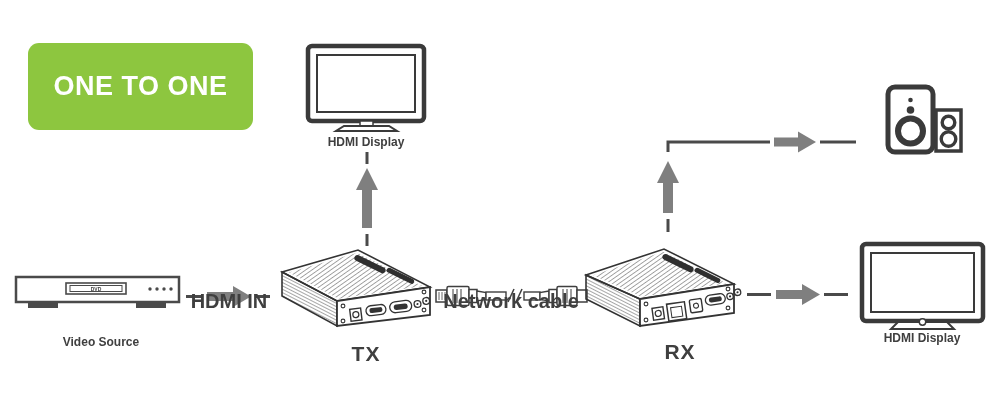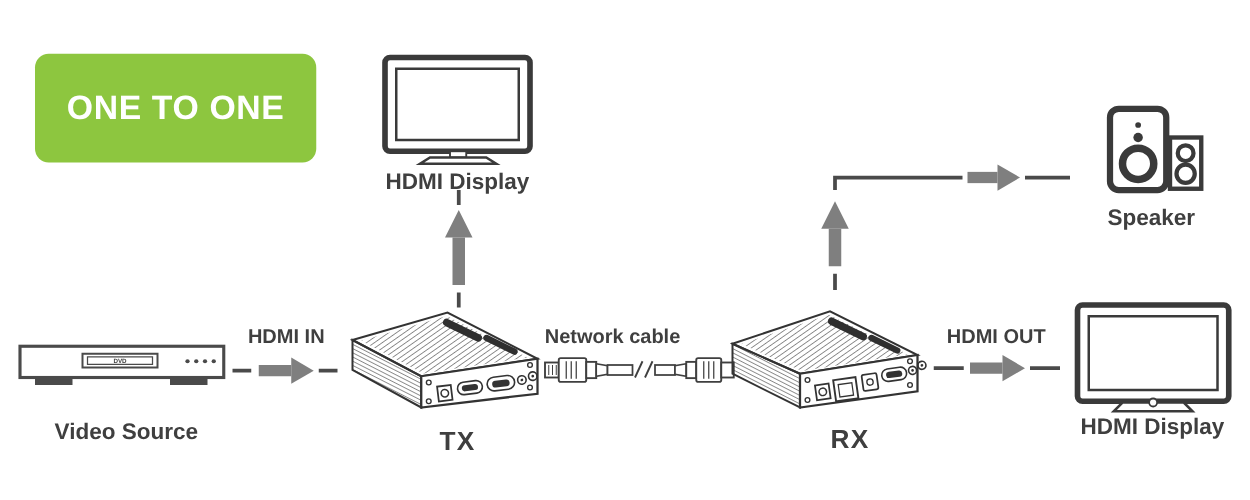--- a/index.html
+++ b/index.html
@@ -12,22 +12,22 @@
     background:#8DC63F;border-radius:11px;color:#ffffff;
     display:flex;flex-direction:column;align-items:center;justify-content:center;
     font-weight:bold;font-size:27px;line-height:1.16;letter-spacing:.5px;
     text-align:center;
   }
   .art{position:absolute;left:0;top:0;}
   .lbl{
     position:absolute;font-weight:bold;color:#3f3f3f;text-align:center;
     white-space:nowrap;
   }
-  .s15{font-size:18px;}
-  .s14{font-size:16px;}
+  .s15{font-size:12px;}
+  .s14{font-size:20px;margin-top:29px;}
   .s17{font-size:21px;letter-spacing:1px;}
 </style>
 </head>
 <body>
 
 <div class="canvas">
 
   <div class="badge">
     <span>ONE TO ONE</span>
   </div>
@@ -182,30 +182,28 @@
     <g>
       <rect x="862" y="244" width="121" height="77" rx="4" fill="#fff" stroke="#3a3a3a" stroke-width="4.5"></rect>
       <rect x="871" y="253" width="103" height="59" fill="#fff" stroke="#3a3a3a" stroke-width="2"></rect>
       <polygon points="898,322 947,322 954,329 891,329" fill="#fff" stroke="#3a3a3a" stroke-width="2"></polygon>
       <circle cx="922.5" cy="322" r="3.2" fill="#fff" stroke="#3a3a3a" stroke-width="1.4"></circle>
     </g>
   </svg>
 
   <div class="lbl s15" style="left:296px;top:135px;width:140px;">HDMI Display</div>
 
-  <div class="lbl s15" style="left:861px;top:164px;width:120px;">Speaker</div>
 
   <div class="lbl s15" style="left:31px;top:335px;width:140px;text-align:center;">Video Source</div>
 
   <div class="lbl s14" style="left:179px;top:261px;width:100px;">HDMI IN</div>
 
   <div class="lbl s17" style="left:336px;top:342px;width:60px;">TX</div>
 
-  <div class="lbl s14" style="left:420px;top:261px;width:140px;">Network cable</div>
+  <div class="lbl s14" style="left:441px;top:261px;width:140px;">Network cable</div>
 
   <div class="lbl s17" style="left:650px;top:340px;width:60px;">RX</div>
 
-  <div class="lbl s14" style="left:737px;top:261px;width:120px;">HDMI OUT</div>
 
 
   <div class="lbl s15" style="left:852px;top:331px;width:140px;">HDMI Display</div>
 
 </div>
 
 </body></html>

